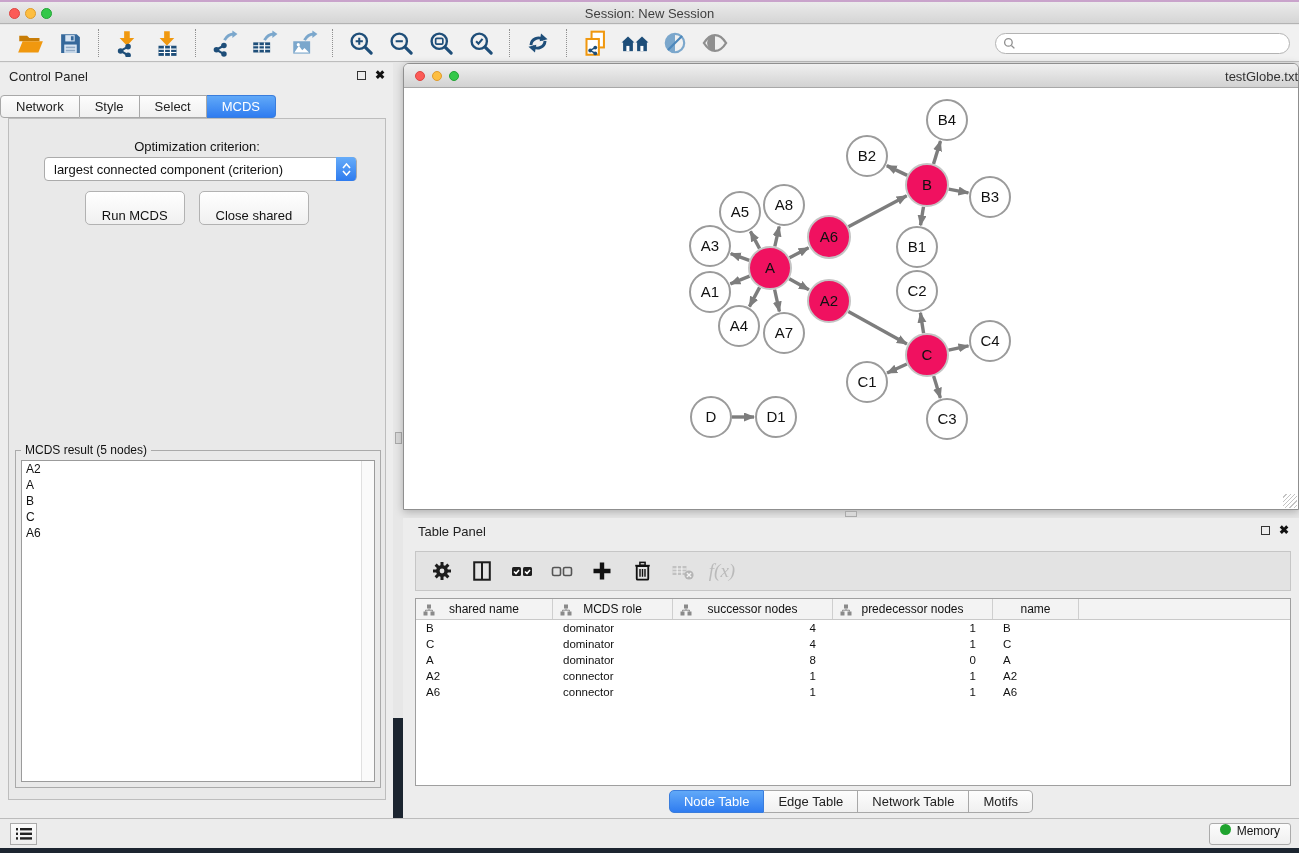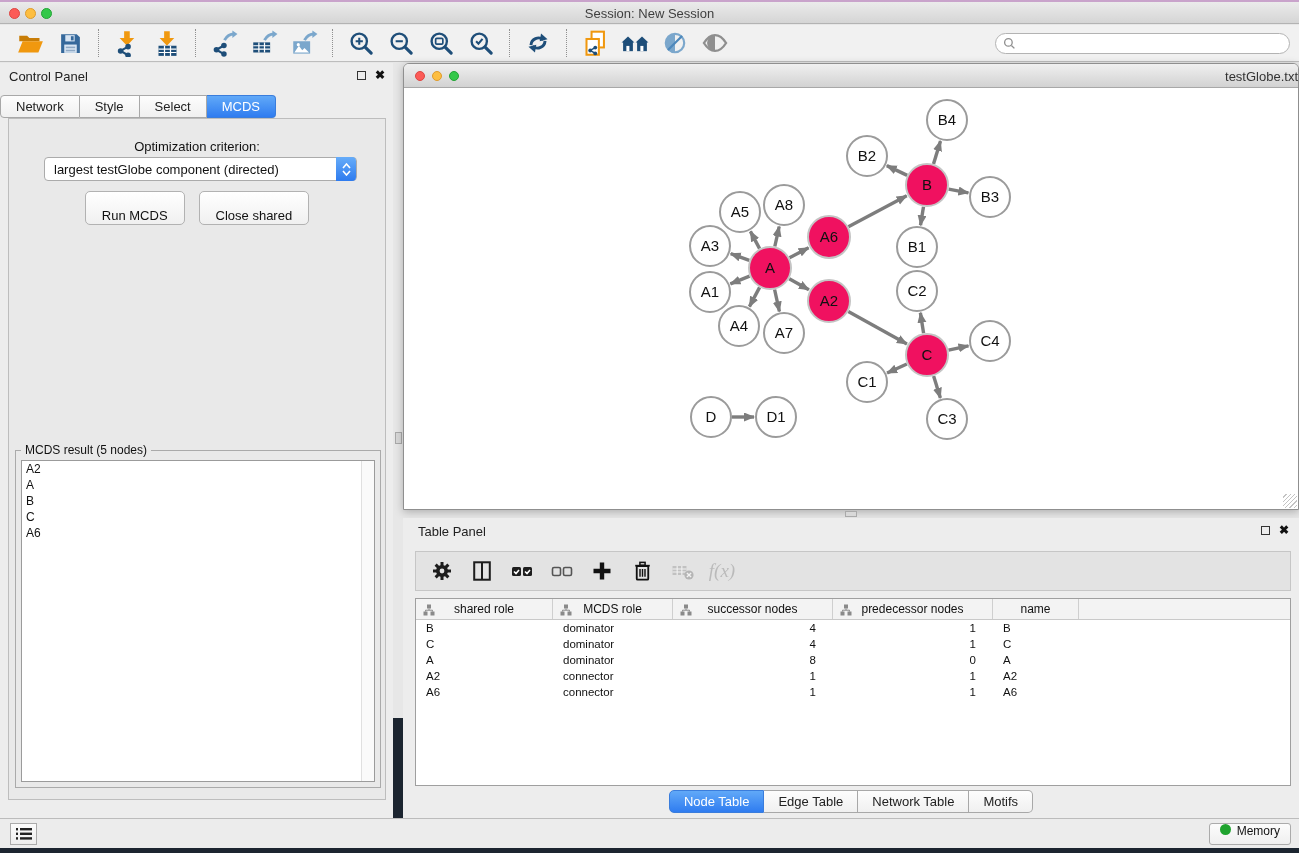--- a/index.html
+++ b/index.html
@@ -305,21 +305,21 @@
     </div>
     <div id="cp-tabs">
         <div class="cp-tab">Network</div>
         <div class="cp-tab">Style</div>
         <div class="cp-tab">Select</div>
         <div class="cp-tab active">MCDS</div>
       </div>
     <div id="cp-body">
       <div id="opt-label">Optimization criterion:</div>
       <div id="criterion-select">
-        <span>largest testGlobe component (directed)</span>
+        <span>largest connected component (criterion)</span>
         <span id="criterion-stepper">
           <svg width="9" height="6" viewBox="0 0 9 6">
               <path d="M1 5l3.5-4L8 5" fill="none" stroke="#fff" stroke-width="1.6"></path>
             </svg>
           <svg width="9" height="6" viewBox="0 0 9 6">
               <path d="M1 1l3.5 4L8 1" fill="none" stroke="#fff" stroke-width="1.6"></path>
             </svg>
         </span>
       </div>
       <div class="cp-buttons">
@@ -541,21 +541,21 @@
       <div id="tbl-head">
           <div class="th" style="width: 137px;">
             <svg class="attr-ic" width="12" height="12" viewBox="0 0 12 12">
               <g fill="#8a8a8a">
                 <rect x="4" y="0.5" width="4" height="4"></rect>
                 <rect x="0.5" y="7.5" width="4" height="4"></rect>
                 <rect x="7.5" y="7.5" width="4" height="4"></rect>
               </g>
               <path d="M6 4.5v1.7M2.5 7.5V6.2h7v1.3" stroke="#8a8a8a" fill="none"></path>
             </svg>
-            <span>shared role</span>
+            <span>shared name</span>
           </div>
           <div class="th" style="width: 120px;">
             <svg class="attr-ic" width="12" height="12" viewBox="0 0 12 12">
               <g fill="#8a8a8a">
                 <rect x="4" y="0.5" width="4" height="4"></rect>
                 <rect x="0.5" y="7.5" width="4" height="4"></rect>
                 <rect x="7.5" y="7.5" width="4" height="4"></rect>
               </g>
               <path d="M6 4.5v1.7M2.5 7.5V6.2h7v1.3" stroke="#8a8a8a" fill="none"></path>
             </svg>

